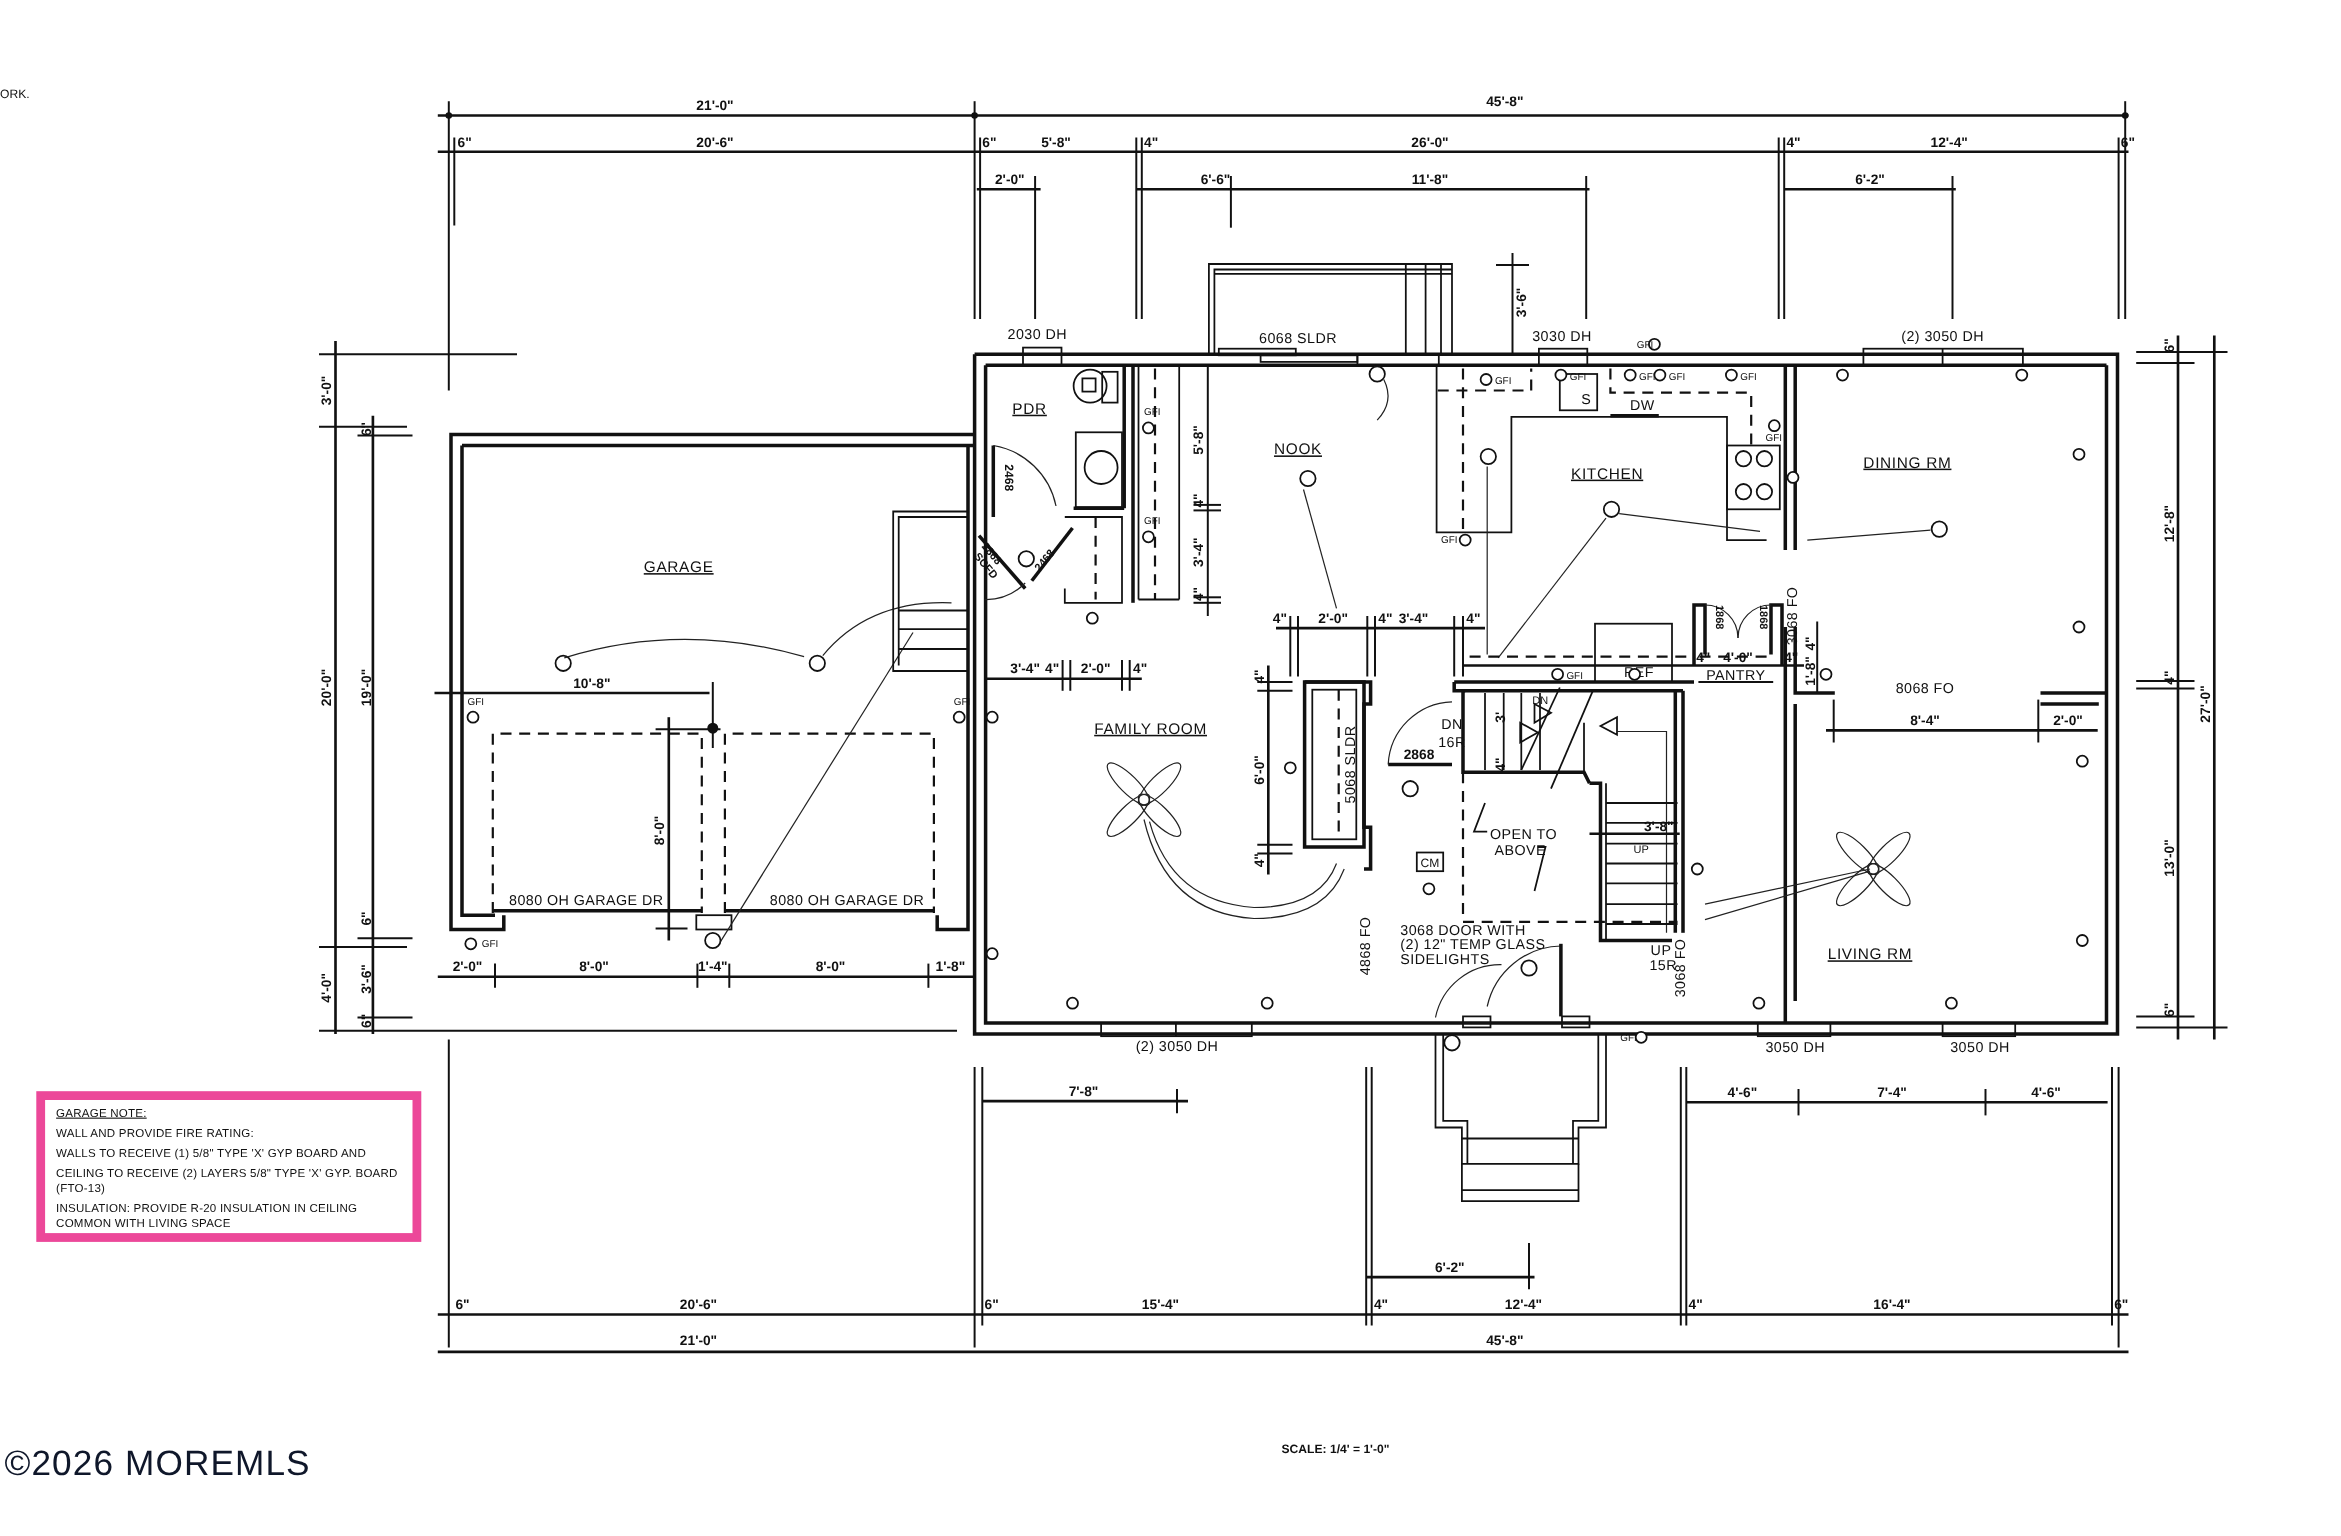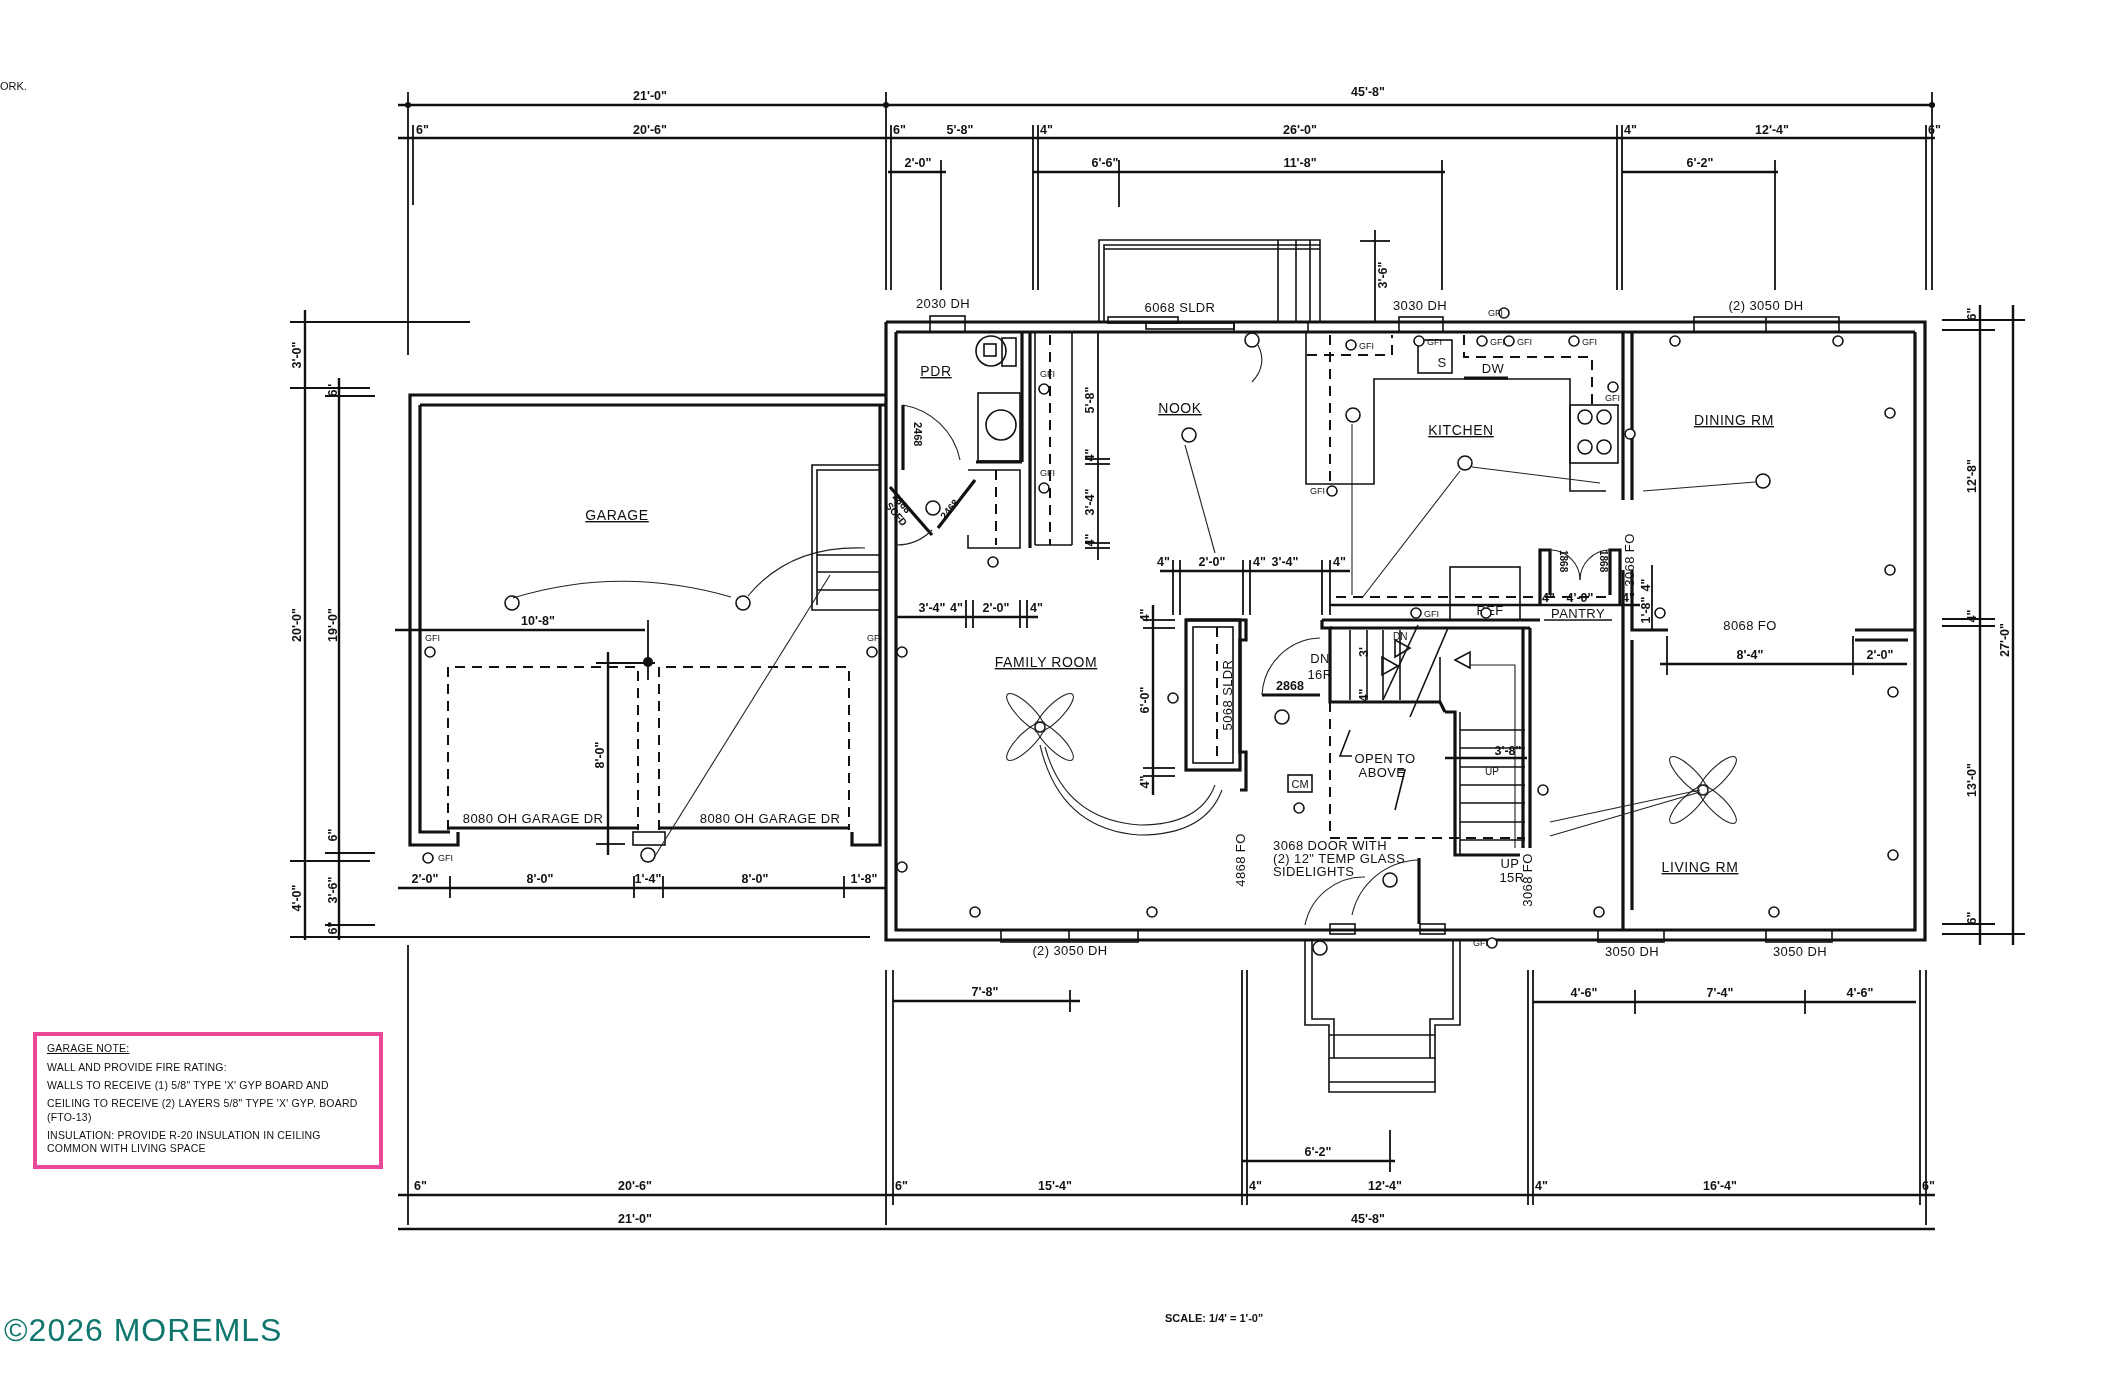--- a/index.html
+++ b/index.html
@@ -11,29 +11,29 @@
     .dash { fill: none; stroke: #111; stroke-width: 2; stroke-dasharray: 10 7; }
     .dim { fill: none; stroke: #111; stroke-width: 2.4; }
     .dimext { fill: none; stroke: #111; stroke-width: 1.8; }
     .dot { fill: #111; }
     .lbl { font-family: "Liberation Sans", sans-serif; font-size: 13px; fill: #111; letter-spacing: 0.4px; }
     .dimt { font-family: "Liberation Sans", sans-serif; font-size: 12.5px; fill: #111; font-weight: bold; }
     .room { font-family: "Liberation Sans", sans-serif; font-size: 14px; fill: #111; text-decoration: underline; letter-spacing: 0.6px; }
     .small { font-family: "Liberation Sans", sans-serif; font-size: 9px; fill: #111; }
     .fixture { fill: #fff; stroke: #111; stroke-width: 1.6; }
 
-    .note-box { position: absolute; left: 33px; top: 1032px; width: 350px; height: 137px; border: 4px solid #ec4899; box-sizing: border-box; padding: 6px 10px; font-size: 10.5px; line-height: 1.25; letter-spacing: 0.2px; }
+    .note-box { position: absolute; left: 33px; top: 992px; width: 350px; height: 137px; border: 8px solid #ec4899; box-sizing: border-box; padding: 6px 10px; font-size: 10.5px; line-height: 1.25; letter-spacing: 0.2px; }
     .note-box .note-title { text-decoration: underline; margin-bottom: 6px; }
     .note-box .note-line { margin-bottom: 5px; }
 
     .title-block { position: absolute; left: 1165px; top: 1310px; }
     .title-block .main-title { font-size: 30px; letter-spacing: 2px; border-bottom: 3px solid #111; padding-bottom: 1px; white-space: pre; }
     .title-block .scale { font-size: 11px; font-weight: bold; margin-top: 2px; }
 
-    .watermark { position: absolute; left: 4px; top: 1312px; font-size: 32px; letter-spacing: 1px; color: #0f766e; font-weight: 300; }
+    .watermark { position: absolute; left: 4px; top: 1312px; font-size: 32px; letter-spacing: 1px; color: #0f172a; font-weight: 300; }
     .corner-text { position: absolute; left: 0; top: 80px; font-size: 11px; }
   </style>
 </head>
 <body>
 
 <div class="corner-text">ORK.</div>
 
 <svg id="plan" viewBox="0 0 2128 1396">
 
   <g>

